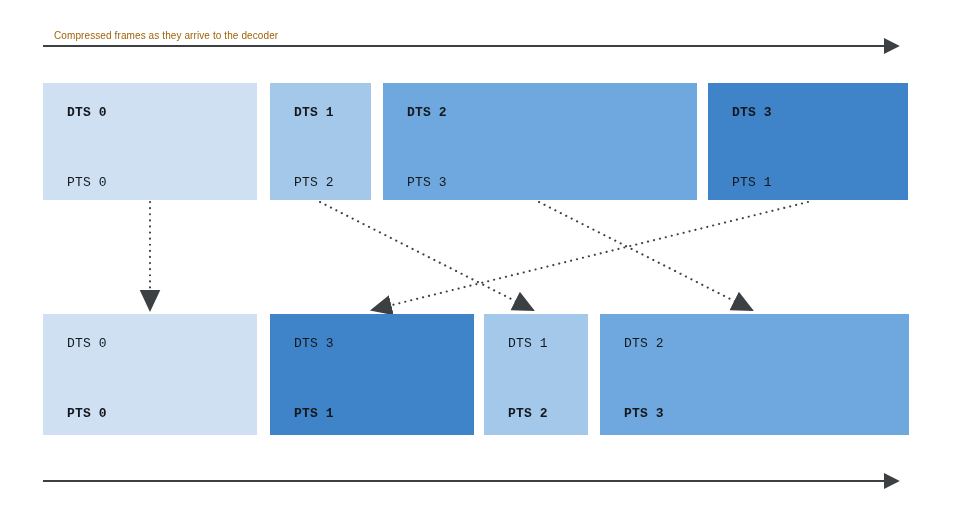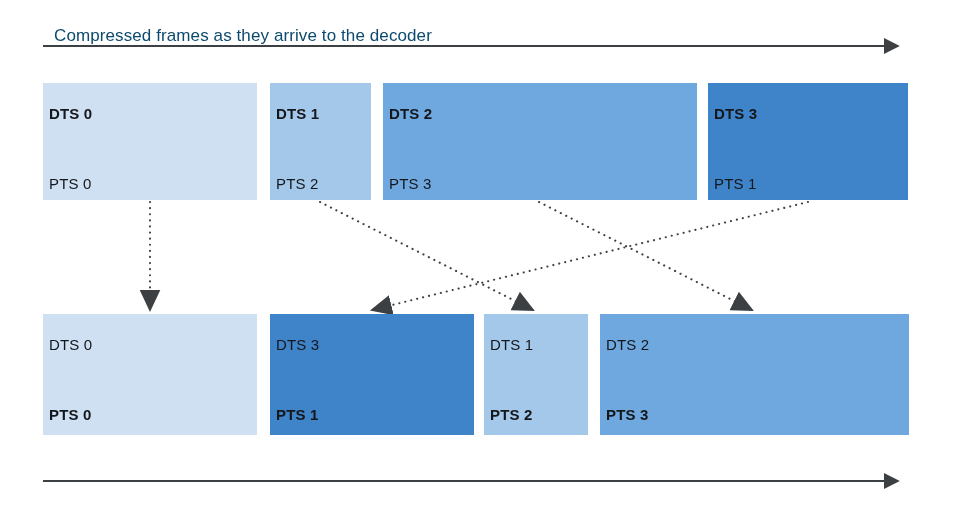--- a/index.html
+++ b/index.html
@@ -15,23 +15,23 @@
     overflow: hidden;
   }
   #stage {
     position: absolute;
     left: 0; top: 0;
     width: 963px;
     height: 523px;
   }
   .caption {
     position: absolute;
-    font-size: 17px;
+    font-size: 10px;
     line-height: 18px;
-    color: #0c4a6e;
+    color: #a16207;
     white-space: nowrap;
     letter-spacing: 0.1px;
   }
   #caption-top   { left: 54px; top: 27px; }
   #caption-bottom{ left: 54px; top: 456px; }
 
   .axis-svg {
     position: absolute;
     left: 0;
     width: 963px;
@@ -42,25 +42,26 @@
   #axis-bottom { top: 471px; }
 
   .frame {
     position: absolute;
     box-sizing: border-box;
     overflow: hidden;
   }
   .frame .dts,
   .frame .pts {
     position: absolute;
-    left: 6px;
-    font-size: 15px;
+    left: 24px;
+    font-size: 13px;
     color: #14171c;
     white-space: nowrap;
     letter-spacing: 0.15px;
+    font-family: Liberation Mono, monospace;
   }
   .row-top .dts { top: 22px; font-weight: bold; }
   .row-top .pts { top: 92px; font-weight: normal; }
   .row-bottom .dts { top: 22px; font-weight: normal; }
   .row-bottom .pts { top: 92px; font-weight: bold; }
 
   #arrows {
     position: absolute;
     left: 0; top: 0;
     width: 963px;

